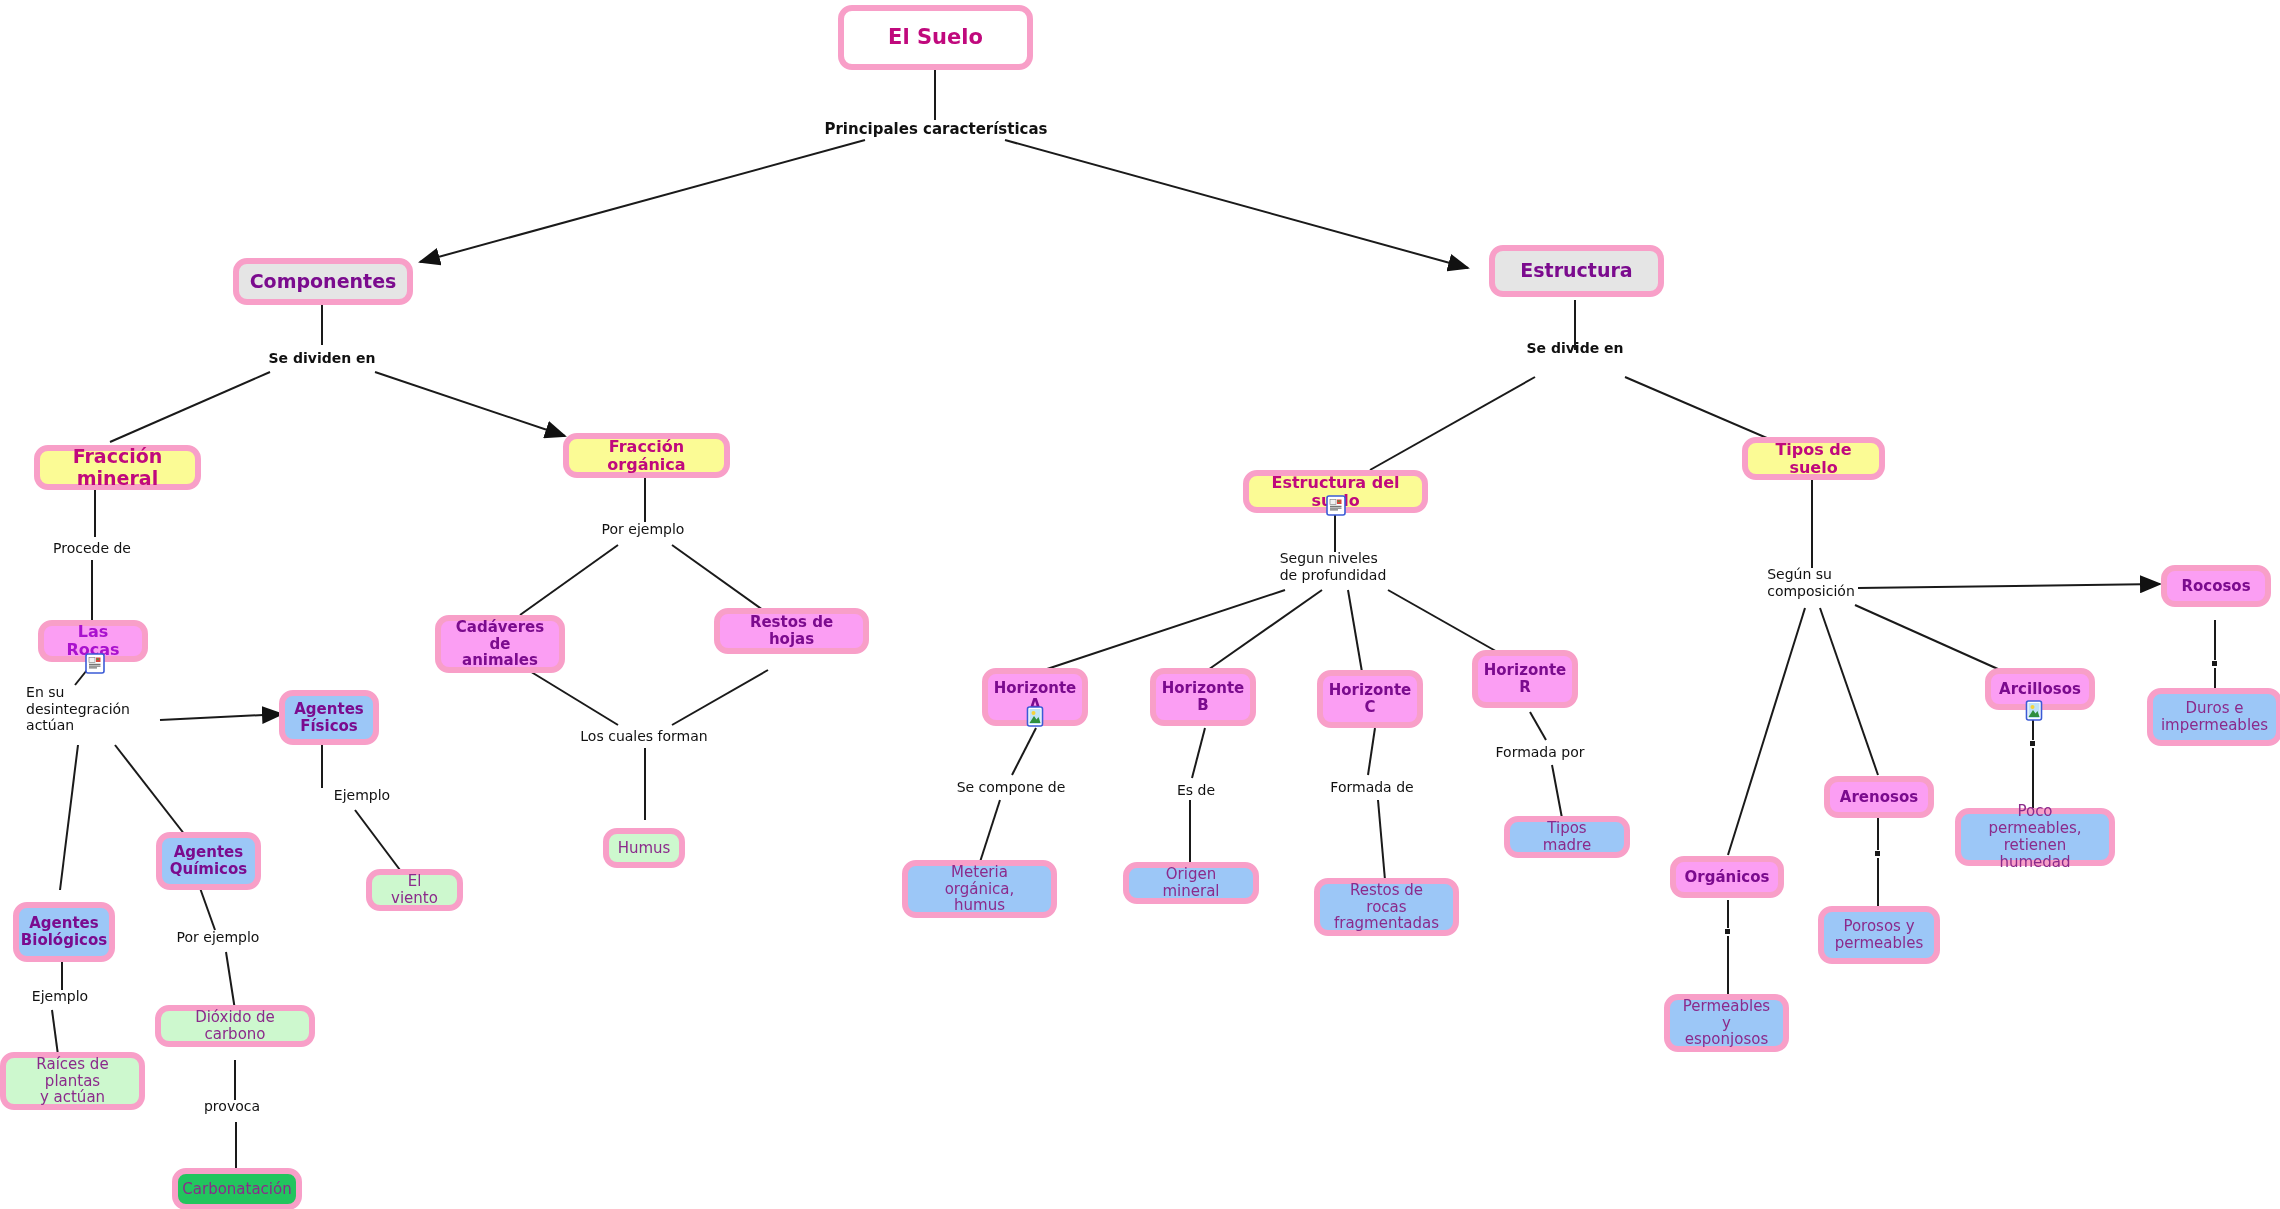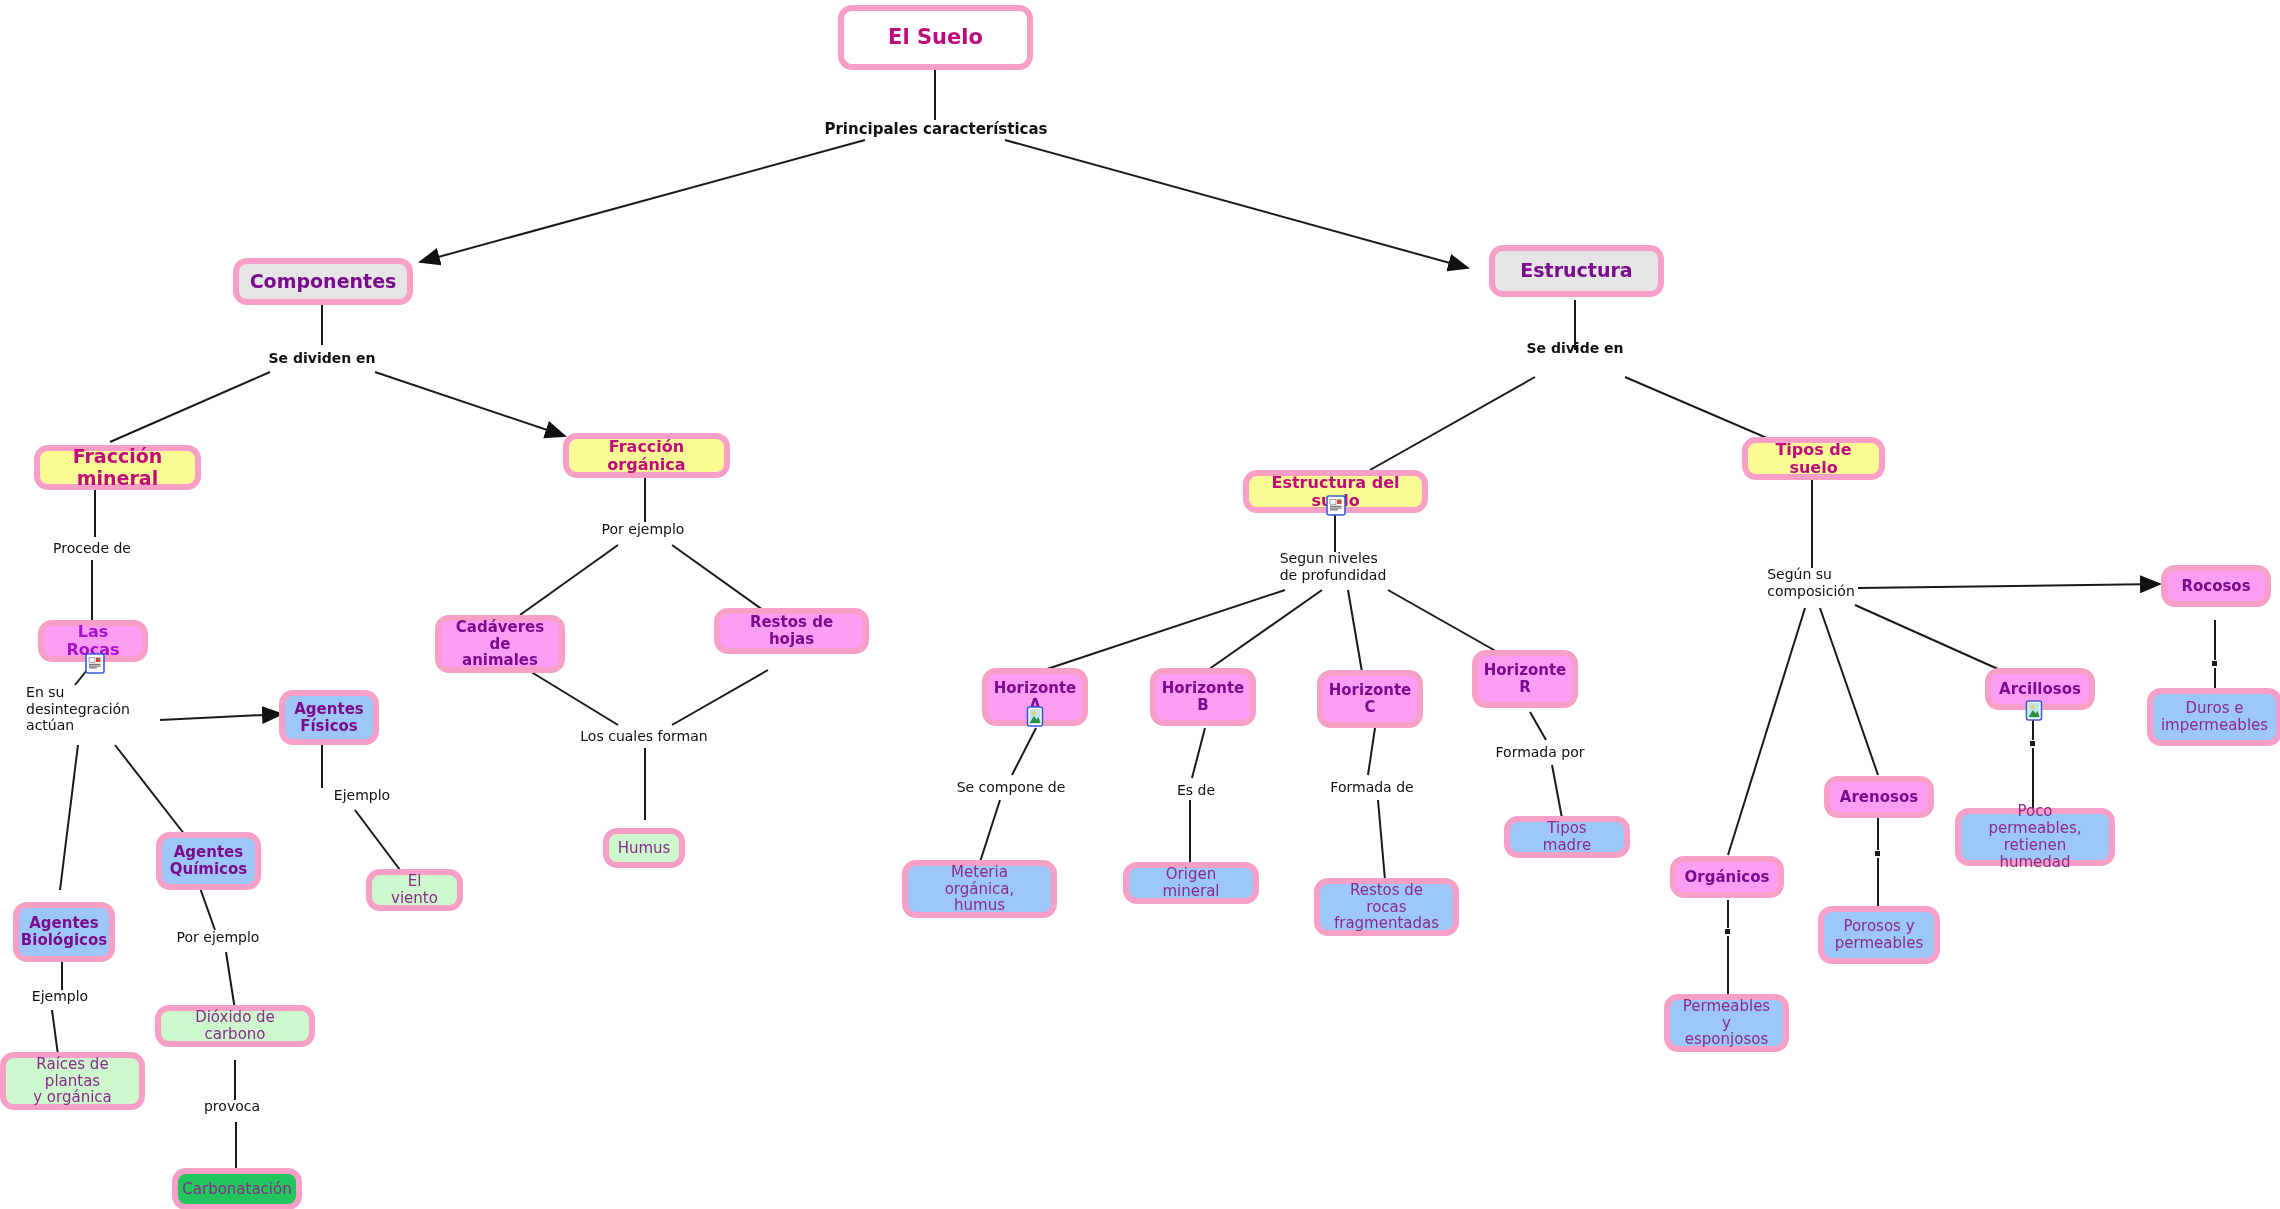--- a/index.html
+++ b/index.html
@@ -201,21 +201,21 @@
   <div class="node fill-lgreen" style="left:155px;top:1005px;width:160px;height:42px;font-size:15px;">
     <span class="t-reg c-plum">Dióxido de carbono</span>
   </div>
 
   <div class="node fill-gray" style="left:172px;top:1168px;width:130px;height:42px;font-size:15px;">
     <span class="t-reg c-plum">Carbonatación</span>
   </div>
 
   <div class="node fill-lgreen" style="left:0px;top:1052px;width:145px;height:58px;font-size:15px;">
     <span class="t-reg c-plum">Raíces de plantas
-y orgánica</span>
+y actúan</span>
   </div>
 
   <div class="node fill-pink" style="left:435px;top:615px;width:130px;height:58px;font-size:15px;">
     <span class="t-bold c-purple">Cadáveres de
 animales</span>
   </div>
 
   <div class="node fill-pink" style="left:714px;top:608px;width:155px;height:46px;font-size:15px;">
     <span class="t-bold c-purple">Restos de hojas</span>
   </div>

